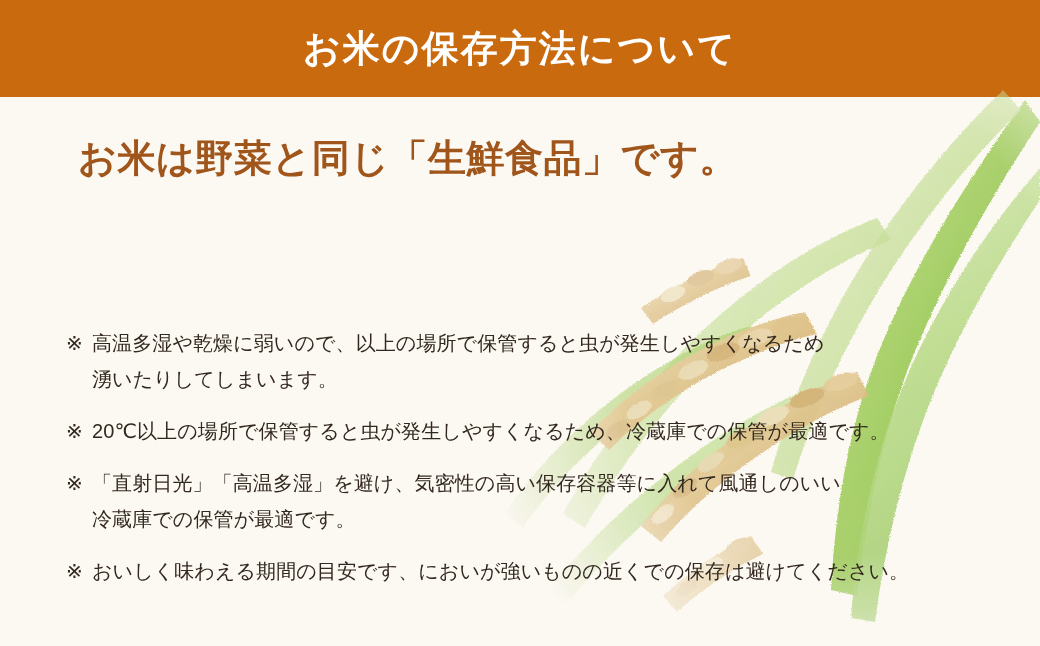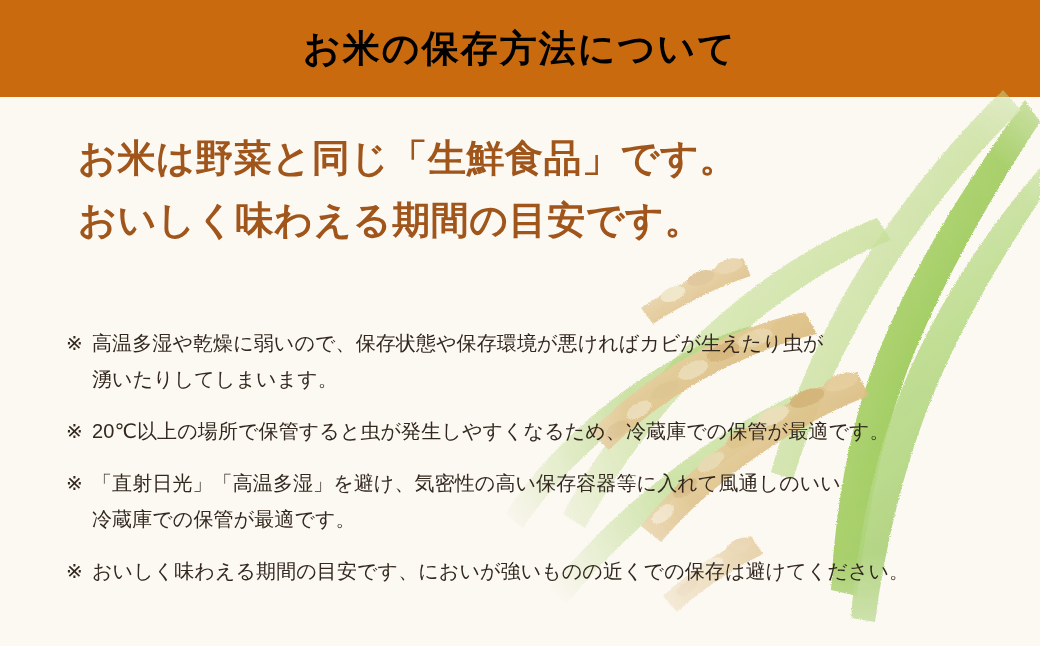--- a/index.html
+++ b/index.html
@@ -29,21 +29,21 @@
     left: 0;
     top: 0;
     width: 1040px;
     height: 97px;
     background: #c96a0e;
     display: flex;
     align-items: center;
     justify-content: center;
   }
   #header-title {
-    color: #000000;
+    color: #ffffff;
     font-family: "Liberation Sans", "DejaVu Sans", sans-serif;
     font-size: 37px;
     font-weight: bold;
     letter-spacing: 2px;
     line-height: 1;
     white-space: nowrap;
   }
 
   
   #rice-illustration {
@@ -211,28 +211,27 @@
           <ellipse cx="182" cy="498" rx="12" ry="6" fill="#d3ae72" transform="rotate(-32 182 498)"></ellipse>
         </g>
       </g>
     </svg>
   </div>
 
   <div id="content">
 
     <div id="headline">
       <div class="headline-line">お米は野菜と同じ「生鮮食品」です。</div>
-      <div class="headline-line">おいしく味わえる期間の目安です。</div>
     </div>
 
     <div id="notes">
 
       <div class="note">
         <span class="note-mark">※</span>
-        <span class="note-body">高温多湿や乾燥に弱いので、保存状態や保存環境が悪ければカビが生えたり虫が
+        <span class="note-body">高温多湿や乾燥に弱いので、以上の場所で保管すると虫が発生しやすくなるため
 湧いたりしてしまいます。</span>
       </div>
 
       <div class="note">
         <span class="note-mark">※</span>
         <span class="note-body">20℃以上の場所で保管すると虫が発生しやすくなるため、冷蔵庫での保管が最適です。</span>
       </div>
 
       <div class="note">
         <span class="note-mark">※</span>

